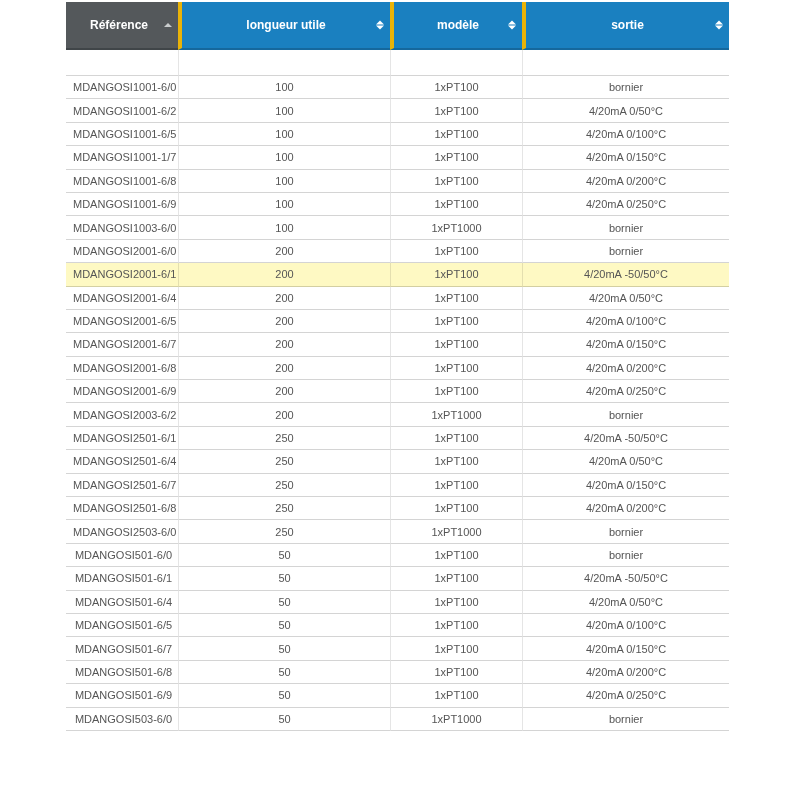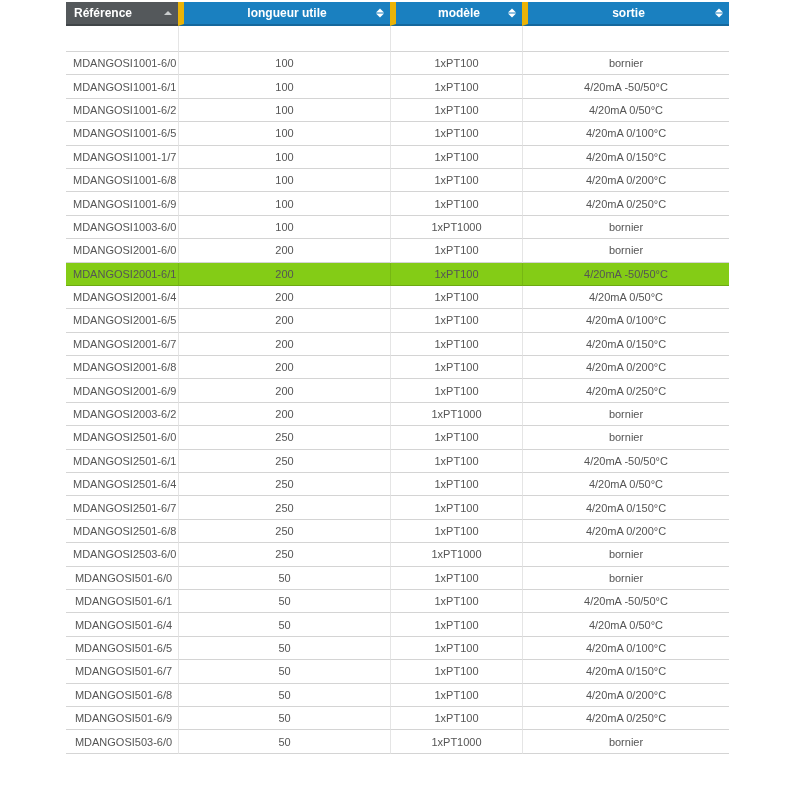--- a/index.html
+++ b/index.html
@@ -19,31 +19,31 @@
     border-collapse: separate;
     border-spacing: 0;
     table-layout: fixed;
     width: 663px;
   }
   
   th {
     position: relative;
     height: 24px;
     box-sizing: border-box;
-    padding: 0;
+    padding: 16px;
     font-size: 12px;
     font-weight: bold;
     color: #ffffff;
     text-align: center;
     vertical-align: middle;
     background: #1a80c0;
     border-bottom: 2px solid #15689d;
     cursor: pointer;
   }
-  th + th { border-left: 6px solid #eab308; }
+  th + th { border-left: 4px solid #eab308; }
   th.th-ref {
     background: #54585b;
     border-bottom-color: #404548;
     text-align: left;
   }
   th.th-ref .th-label { padding-left: 8px; }
   .sort {
     position: absolute;
     right: 6px;
     top: 50%;
@@ -76,21 +76,21 @@
     text-align: center;
     vertical-align: middle;
     background: #ffffff;
     border-bottom: 1px solid rgba(0,0,0,0.165);
     white-space: nowrap;
     overflow: hidden;
   }
   td + td { border-left: 1px solid rgba(0,0,0,0.10); }
   td.c-ref { text-align: center; padding-left: 7px; }
   tr.spacer-row td { height: 26px; }
-  tr.highlight td { background: #84cc16; }
+  tr.highlight td { background: #fef9c3; }
 </style>
 </head>
 <body>
 
 <div class="table-wrap">
   <table>
     <colgroup>
       <col style="width:112px">
       <col style="width:212px">
       <col style="width:132px">
@@ -134,26 +134,20 @@
         <td></td>
         <td></td>
       </tr>
     <tr>
     <td class="c-ref">MDANGOSI1001-6/0</td>
     <td>100</td>
     <td>1xPT100</td>
     <td>bornier</td>
   </tr>
         <tr>
-    <td class="c-ref">MDANGOSI1001-6/1</td>
-    <td>100</td>
-    <td>1xPT100</td>
-    <td>4/20mA -50/50°C</td>
-  </tr>
-        <tr>
     <td class="c-ref">MDANGOSI1001-6/2</td>
     <td>100</td>
     <td>1xPT100</td>
     <td>4/20mA 0/50°C</td>
   </tr>
         <tr>
     <td class="c-ref">MDANGOSI1001-6/5</td>
     <td>100</td>
     <td>1xPT100</td>
     <td>4/20mA 0/100°C</td>
@@ -221,26 +215,20 @@
         <tr>
     <td class="c-ref">MDANGOSI2001-6/9</td>
     <td>200</td>
     <td>1xPT100</td>
     <td>4/20mA 0/250°C</td>
   </tr>
         <tr>
     <td class="c-ref">MDANGOSI2003-6/2</td>
     <td>200</td>
     <td>1xPT1000</td>
-    <td>bornier</td>
-  </tr>
-        <tr>
-    <td class="c-ref">MDANGOSI2501-6/0</td>
-    <td>250</td>
-    <td>1xPT100</td>
     <td>bornier</td>
   </tr>
         <tr>
     <td class="c-ref">MDANGOSI2501-6/1</td>
     <td>250</td>
     <td>1xPT100</td>
     <td>4/20mA -50/50°C</td>
   </tr>
         <tr>
     <td class="c-ref">MDANGOSI2501-6/4</td>

